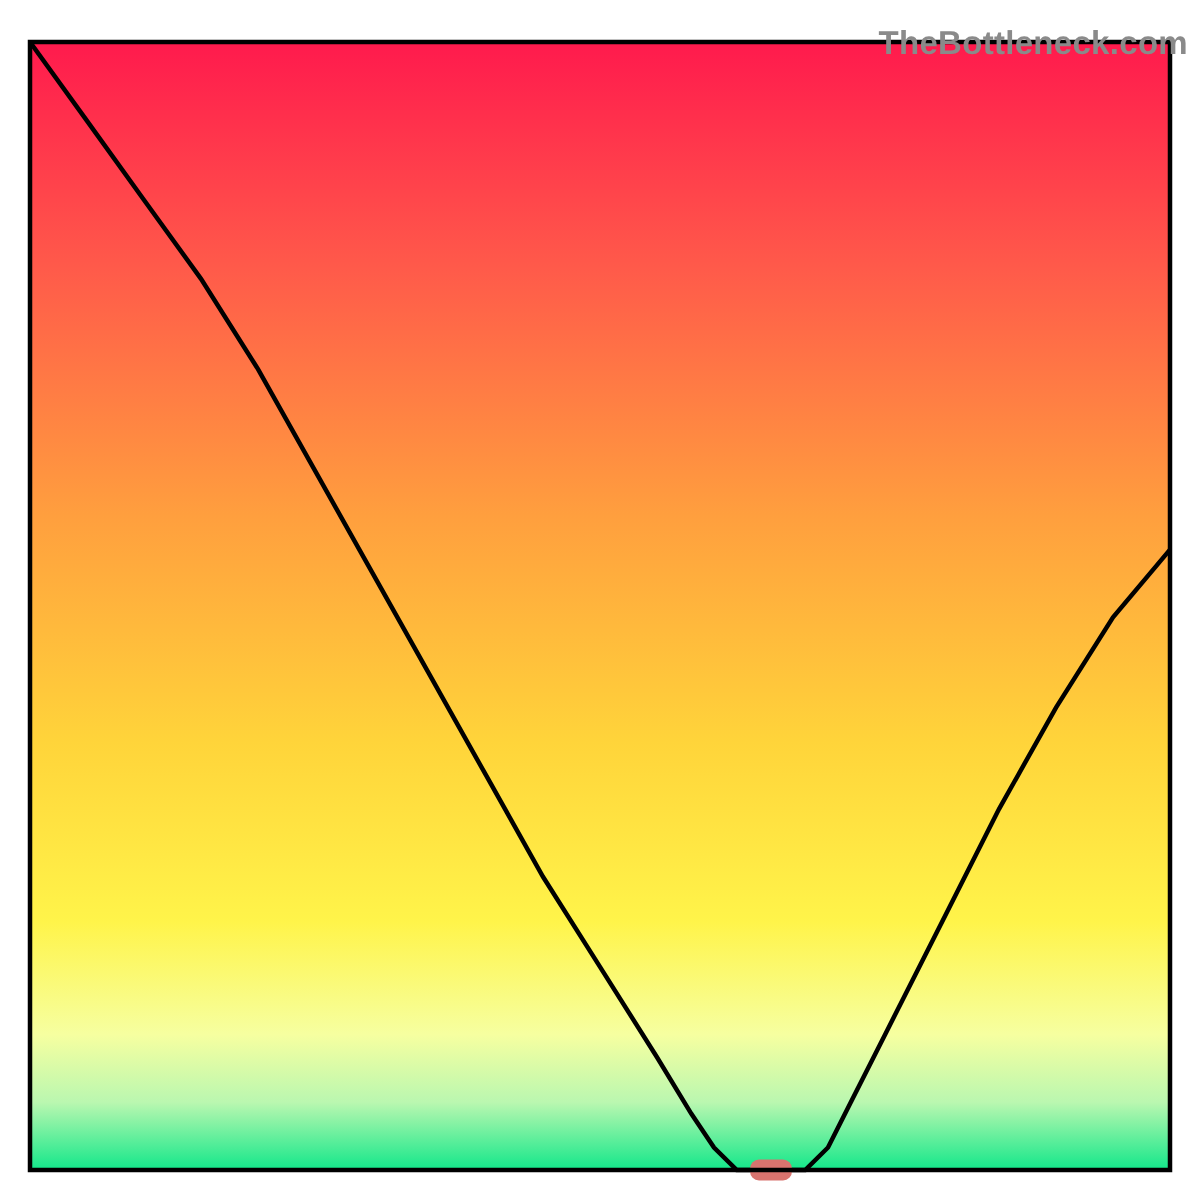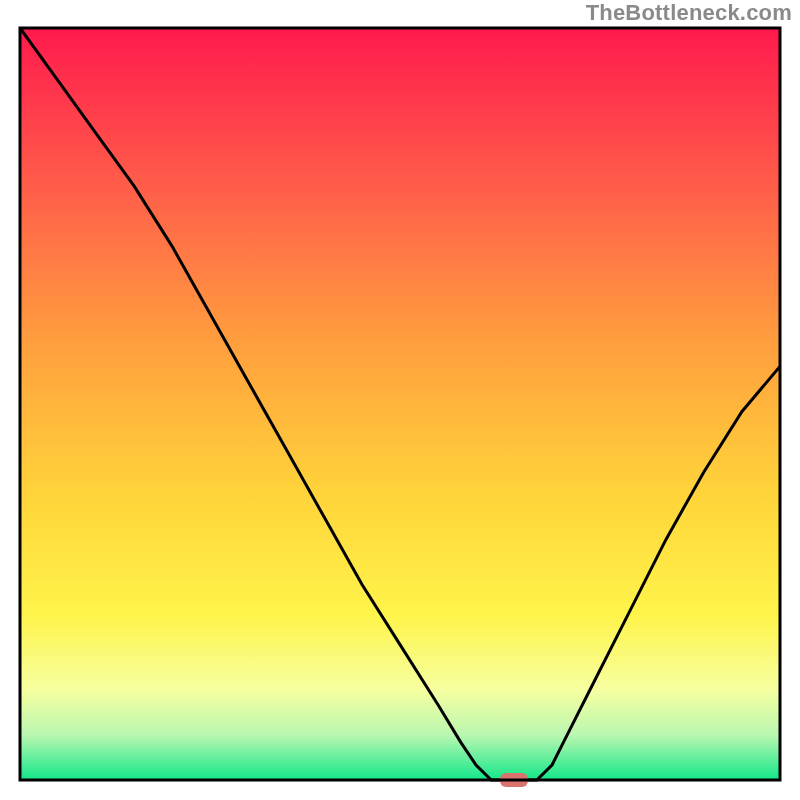--- a/index.html
+++ b/index.html
@@ -10,21 +10,21 @@
     background: #ffffff;
     font-family: Arial, Helvetica, sans-serif;
   }
   .container {
     position: relative;
     width: 800px;
     height: 800px;
   }
   .watermark {
     position: absolute;
-    top: 0;
+    top: 16px;
     right: 8px;
     font-size: 22px;
     font-weight: bold;
     color: #8a8a8a;
     letter-spacing: 0.2px;
     z-index: 4;
   }
   svg.chart {
     position: absolute;
     left: 0;

